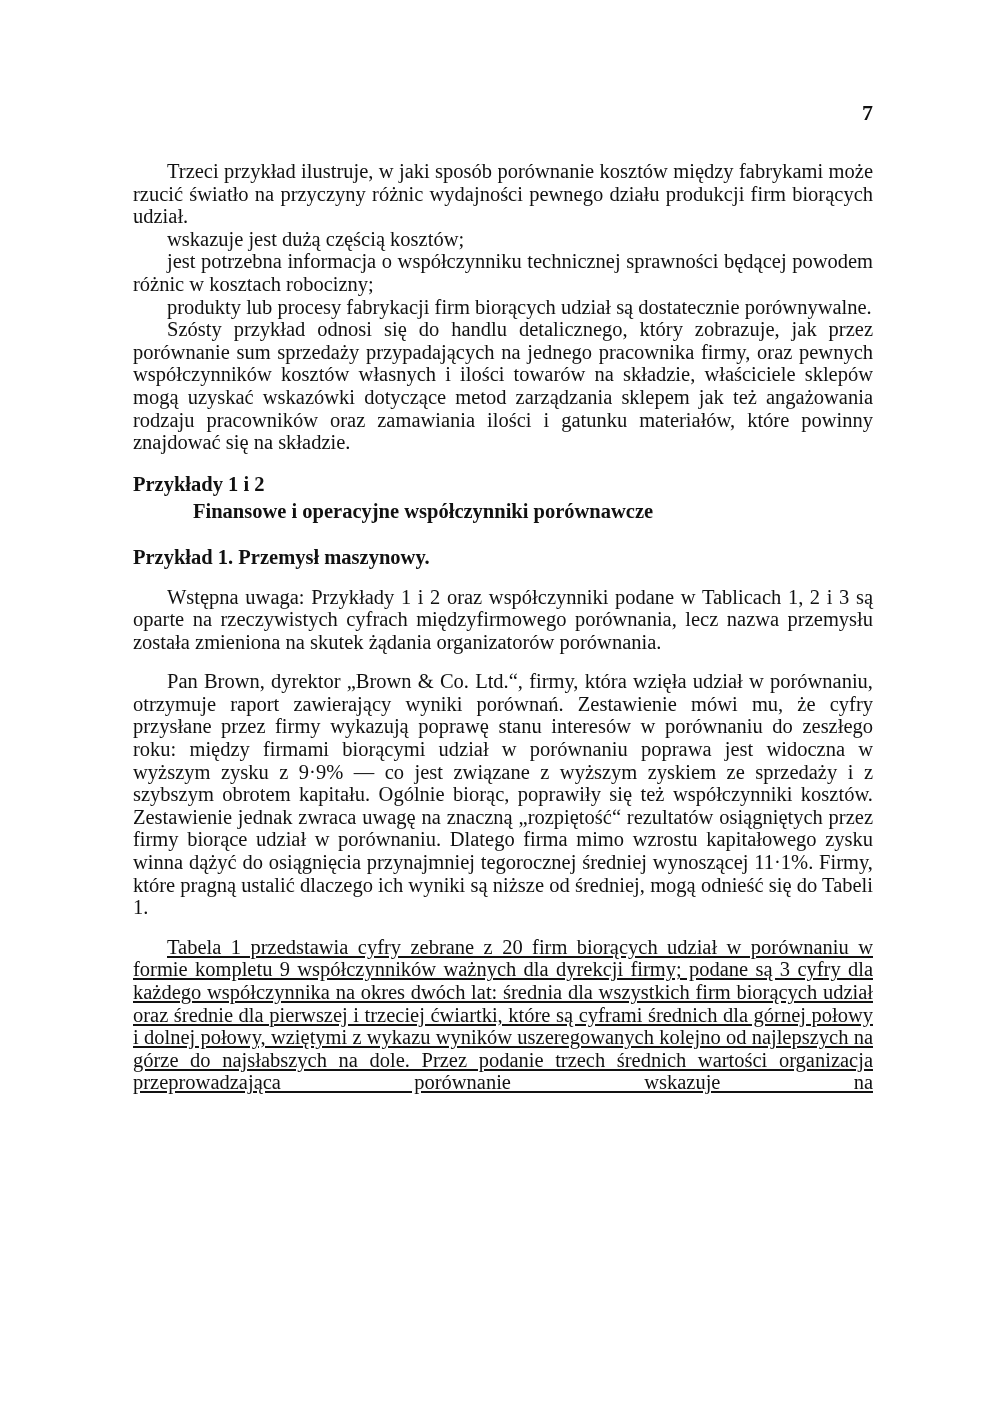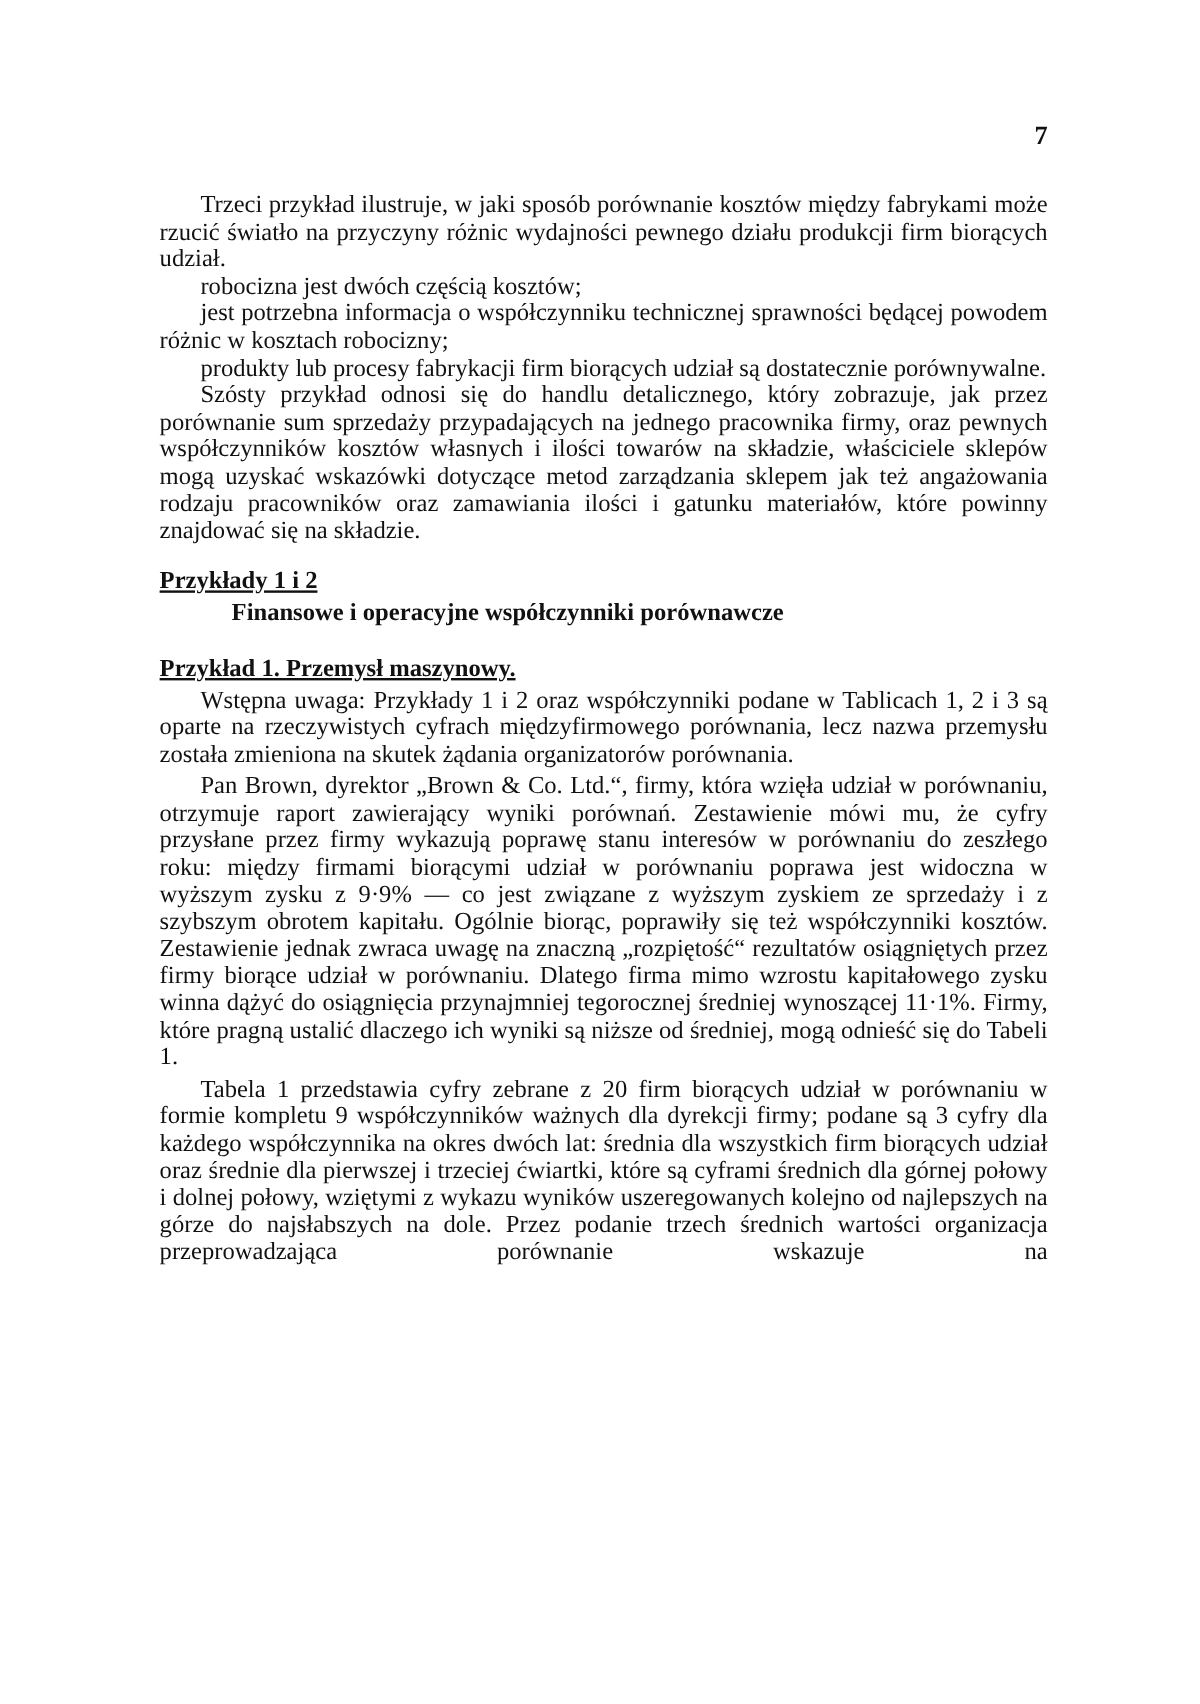--- a/index.html
+++ b/index.html
@@ -9,38 +9,38 @@
       font-family: "Liberation Serif", "DejaVu Serif", serif;
       color: #111111; font-size: 20.5px; line-height: 22.6px;
     }
     .page-number {
       position: absolute; right: 0; top: 102px;
       font-weight: bold; font-size: 22px;
     }
     .body { position: absolute; top: 160px; left: 0; width: 740px; }
     p { margin: 0; text-align: justify; text-align-last: left; }
     p.indent { text-indent: 34px; }
-    .j-last { text-align-last: justify; }
-    .heading { font-weight: bold; margin: 0; text-decoration: underline; }
+    .j-last { text-align-last: justify; text-decoration: underline; }
+    .heading { font-weight: bold; margin: 0; }
     .h-examples { margin-top: 19px; }
     .center-title {
       font-weight: bold; text-align: right; margin-top: 5px; margin-left: 60px;
     }
     .h-example1 { margin-top: 23px; }
-    .gap { margin-top: 4px; }
+    .gap { margin-top: 17px; }
   </style>
 </head>
 <body>
 
 <div class="page">
   <div class="page-number">7</div>
 
   <div class="body">
     <p class="indent">Trzeci przykład ilustruje, w jaki sposób porównanie kosztów między fabrykami może rzucić światło na przyczyny różnic wydajności pewnego działu produkcji firm biorących udział.</p>
-    <p class="indent">robocizna jest dwóch częścią kosztów;</p>
+    <p class="indent">wskazuje jest dużą częścią kosztów;</p>
     <p class="indent">jest potrzebna informacja o współczynniku technicznej sprawności będącej powodem różnic w kosztach robocizny;</p>
     <p class="indent">produkty lub procesy fabrykacji firm biorących udział są dostatecznie porównywalne.</p>
     <p class="indent">Szósty przykład odnosi się do handlu detalicznego, który zobrazuje, jak przez porównanie sum sprzedaży przypadających na jednego pracownika firmy, oraz pewnych współczynników kosztów własnych i ilości towarów na składzie, właściciele sklepów mogą uzyskać wskazówki dotyczące metod zarządzania sklepem jak też angażowania rodzaju pracowników oraz zamawiania ilości i gatunku materiałów, które powinny znajdować się na składzie.</p>
 
     <p class="heading h-examples">Przykłady 1 i 2</p>
     <p class="center-title">
       <span>Finansowe i operacyjne współczynniki porównawcze</span><br>
     </p>
     <p class="heading h-example1">Przykład 1. Przemysł maszynowy.</p>
 

